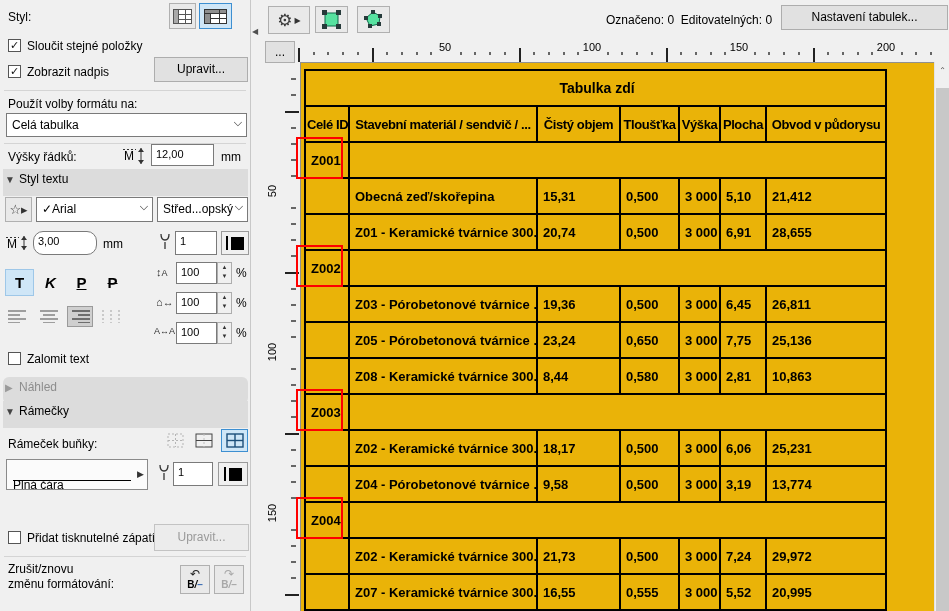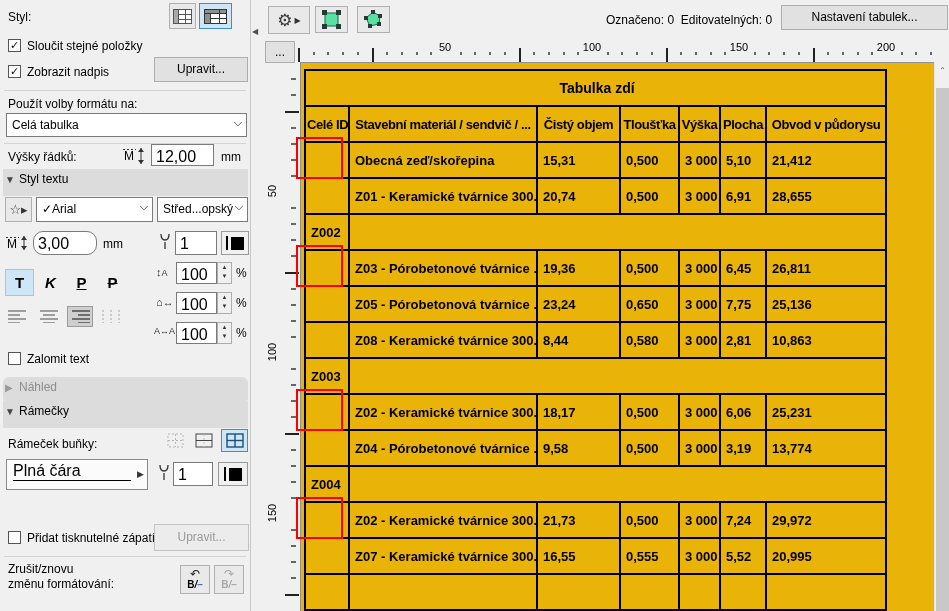--- a/index.html
+++ b/index.html
@@ -19,21 +19,21 @@
        box-sizing:border-box;font-size:12px;}
   .btn.disabled{color:#9a9a9a;background:#ececec;border-color:#c3c3c3;}
   .toolbtn{position:absolute;background:#e9e9e9;border:1px solid #b0b0b0;box-sizing:border-box;
            display:flex;align-items:center;justify-content:center;}
   .toolbtn.selected{background:#cfe6f7;border-color:#3d8fd1;}
   .toolbtn.pressed{background:#cfcfcf;border-color:#9a9a9a;}
   .toolbtn.flat{border-color:transparent;background:transparent;}
   .checkbox{position:absolute;width:13px;height:13px;background:#fff;border:1px solid #555;
             box-sizing:border-box;font-size:11px;line-height:11px;text-align:center;color:#111;}
   .field{position:absolute;background:#fff;border:1px solid #7a7a7a;box-sizing:border-box;
-         padding:3px 0 16px 4px;font-size:16px;}
+         padding:3px 0 16px 4px;font-size:11px;}
   .combo{position:absolute;background:#fff;border:1px solid #7a7a7a;box-sizing:border-box;
          padding:4px 16px 0 5px;font-size:12px;white-space:nowrap;overflow:hidden;}
   .combo .chev{position:absolute;right:4px;top:2px;color:#444;font-size:11px;}
   .spinner{position:absolute;width:15px;height:22px;background:#f0f0f0;border:1px solid #adadad;
            box-sizing:border-box;font-size:6px;line-height:9px;text-align:center;color:#333;}
   .swatch{position:absolute;background:#f0f0f0;border:1px solid #9a9a9a;box-sizing:border-box;
           display:flex;align-items:center;justify-content:center;gap:3px;}
   .swatch .bar{width:2px;height:14px;background:#000;}
   .swatch .blk{width:13px;height:13px;background:#000;}
   .fmtbtn{position:absolute;width:29px;height:27px;border:1px solid transparent;box-sizing:border-box;
@@ -278,21 +278,21 @@
       <span>
           <svg width="18" height="15" viewBox="0 0 18 15">
             <rect x="1" y="1" width="16" height="13" fill="none" stroke="#1c4e79" stroke-width="1.4"></rect>
             <line x1="1" y1="7.5" x2="17" y2="7.5" stroke="#1c4e79" stroke-width="1.4"></line>
             <line x1="9" y1="1" x2="9" y2="14" stroke="#1c4e79" stroke-width="1.4"></line>
           </svg>
         </span>
     </div>
 
     <div class="abs" style="left:6px;top:459px;width:142px;height:31px;background:#fbfbfb;border:1px solid #8a8a8a;box-sizing:border-box;">
-      <div style="position:absolute;left:6px;top:2px;font-size:16px;">Plná čára</div>
+      <div style="position:absolute;left:6px;top:18px;font-size:12px;">Plná čára</div>
       <div style="position:absolute;left:6px;top:20px;width:118px;height:1px;background:#000;"></div>
       <div style="position:absolute;right:3px;top:9px;font-size:9px;color:#333;">▶</div>
     </div>
     <div class="abs" style="left:158px;top:464px;">
       <svg width="12" height="18" viewBox="0 0 12 18">
           <path d="M2 1 C2 9, 10 9, 10 1" fill="none" stroke="#333" stroke-width="1.3"></path>
           <line x1="6" y1="9" x2="6" y2="16" stroke="#333" stroke-width="1.3"></line>
         </svg>
     </div>
     <div class="field" style="left:173px;top:462px;width:40px;height:24px;">1</div>
@@ -465,20 +465,24 @@
           <tr>
             <td class="head">Celé ID</td>
             <td class="head">Stavební materiál / sendvič / ...</td>
             <td class="head">Čistý objem</td>
             <td class="head">Tloušťka</td>
             <td class="head">Výška</td>
             <td class="head">Plocha</td>
             <td class="head">Obvod v půdorysu</td>
           </tr>
           <tr>
+            <td>Z001</td>
+            <td colspan="6"></td>
+          </tr>
+          <tr>
             <td></td>
             <td>Obecná zeď/skořepina</td>
             <td>15,31</td>
             <td>0,500</td>
             <td>3 000</td>
             <td>5,10</td>
             <td>21,412</td>
           </tr>
           <tr>
             <td></td>

